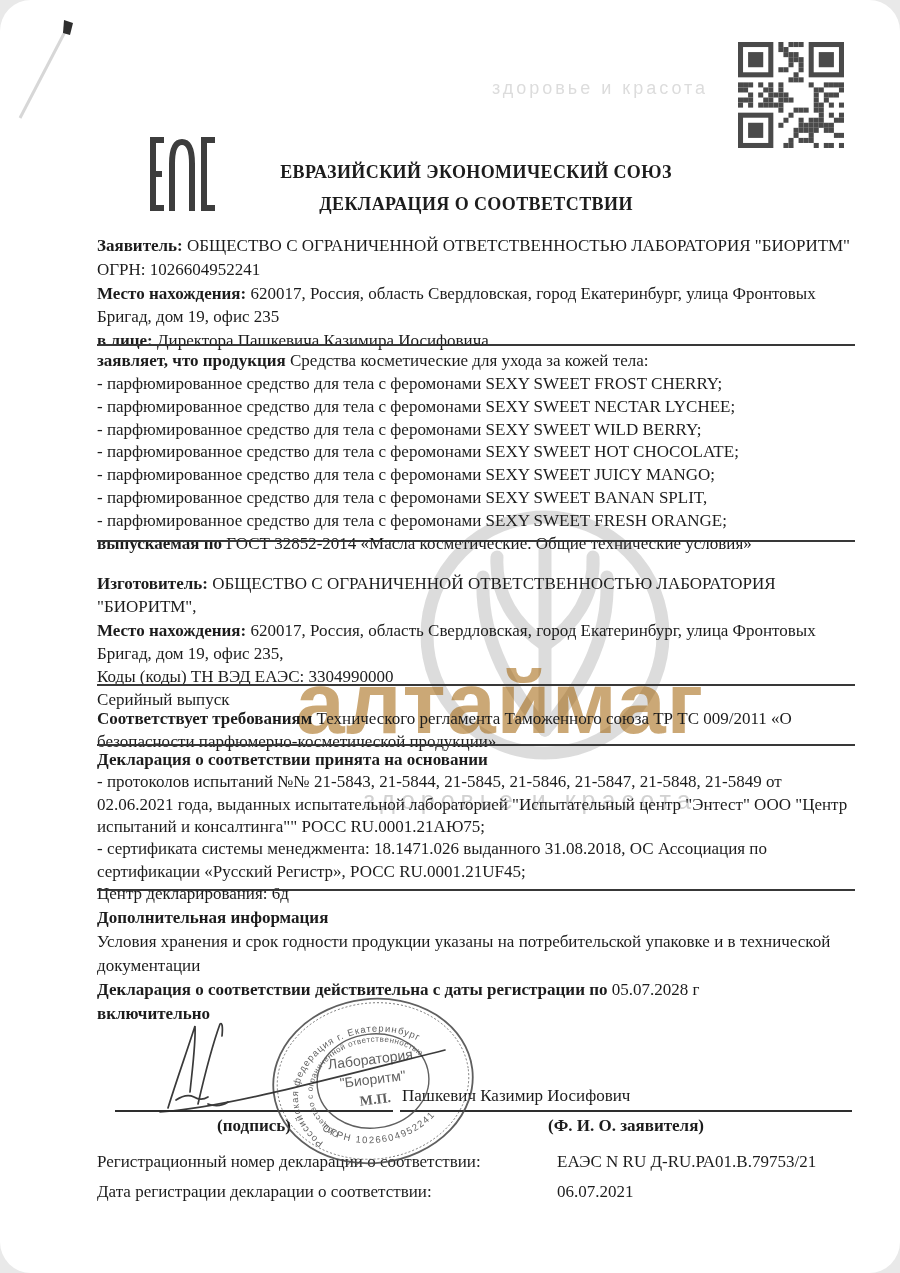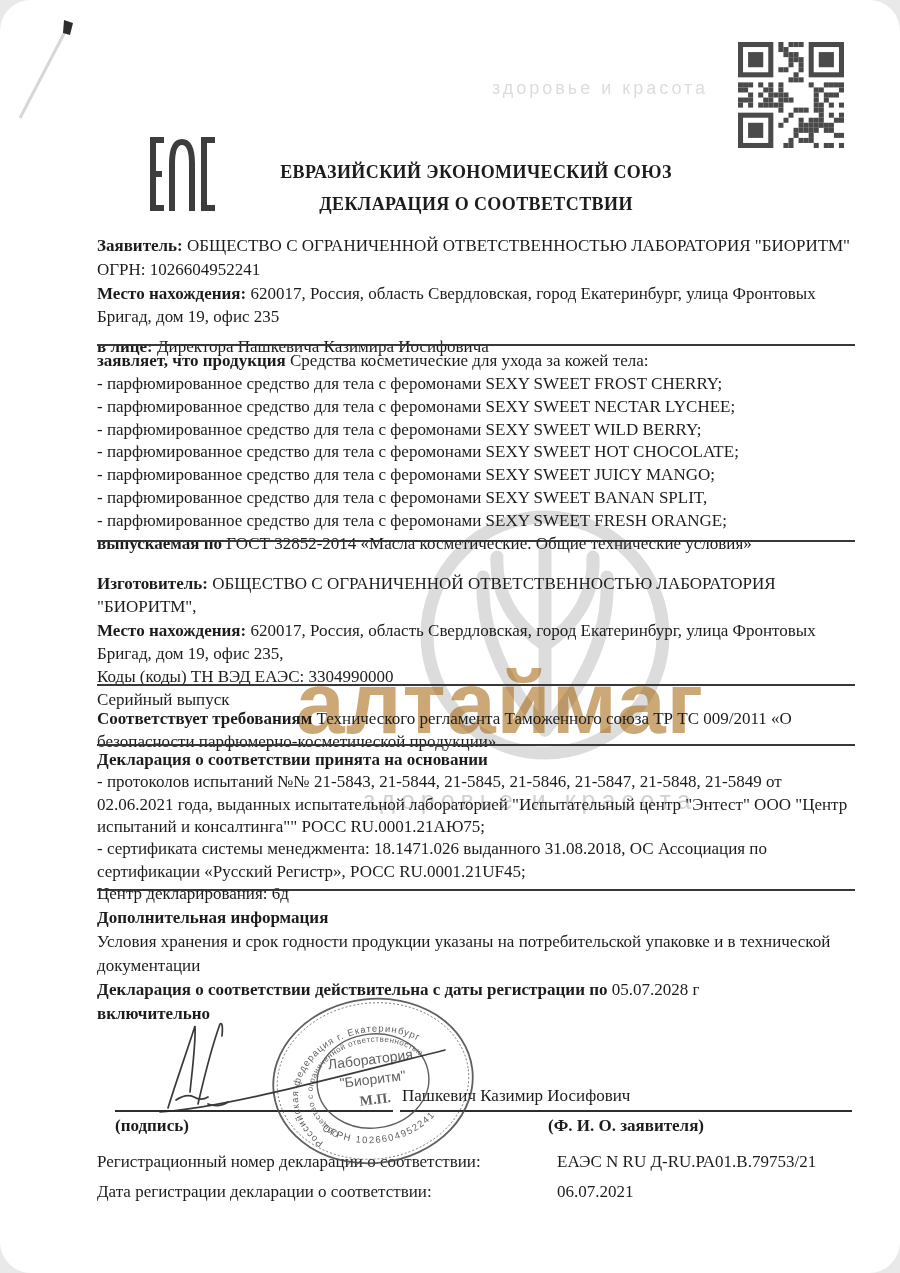--- a/index.html
+++ b/index.html
@@ -31,32 +31,32 @@
   .eac{position:absolute; left:147px; top:136px; z-index:1;}
   .titles{
     position:absolute; left:97px; top:156px; width:758px; z-index:1;
     text-align:center; font-weight:bold; font-size:18px; line-height:32px; letter-spacing:.4px;
   }
   
   .sec{position:absolute; left:97px; width:758px; z-index:1; font-size:17px; line-height:1.4;}
   .sec b{font-weight:bold;}
   .hr{position:absolute; left:97px; width:758px; border-top:2px solid #383838; z-index:1;}
   .sec-applicant{top:234px;}
-  .person-line{margin-top:6px;}
+  .person-line{}
   .sec-products{top:350px; line-height:1.345;}
   .sec-manufacturer{top:572px; line-height:1.37;}
   .sec-compliance{top:708px; line-height:1.35;}
   .sec-basis{top:749px; line-height:1.315;}
   .sec-additional{top:906px;}
   .sec-validity{top:978px;}
   
   .signature-svg{position:absolute; left:140px; top:1012px; z-index:3;}
   .stamp{position:absolute; left:262px; top:990px; z-index:2; opacity:.88;}
   .sig-line{position:absolute; left:115px; top:1110px; width:278px; border-top:2px solid #2e2e2e; z-index:1;}
-  .sig-caption{position:absolute; left:115px; top:1116px; width:278px; 
+  .sig-caption{position:absolute; left:115px; top:1116px; width:278px; text-align:center;
     font-weight:bold; font-size:17px; z-index:1;}
   .fio-name{position:absolute; left:402px; top:1086px; width:450px; font-size:17px; z-index:1;}
   .fio-line{position:absolute; left:400px; top:1110px; width:452px; border-top:2px solid #2e2e2e; z-index:1;}
   .fio-caption{position:absolute; left:400px; top:1116px; width:452px; text-align:center;
     font-weight:bold; font-size:17px; z-index:1;}
   
   .sec-registration{top:1150px;}
   .reg-row{display:flex; margin-bottom:6px;}
   .reg-label{width:460px; font-weight:normal;}
   .reg-value{flex:1;}

